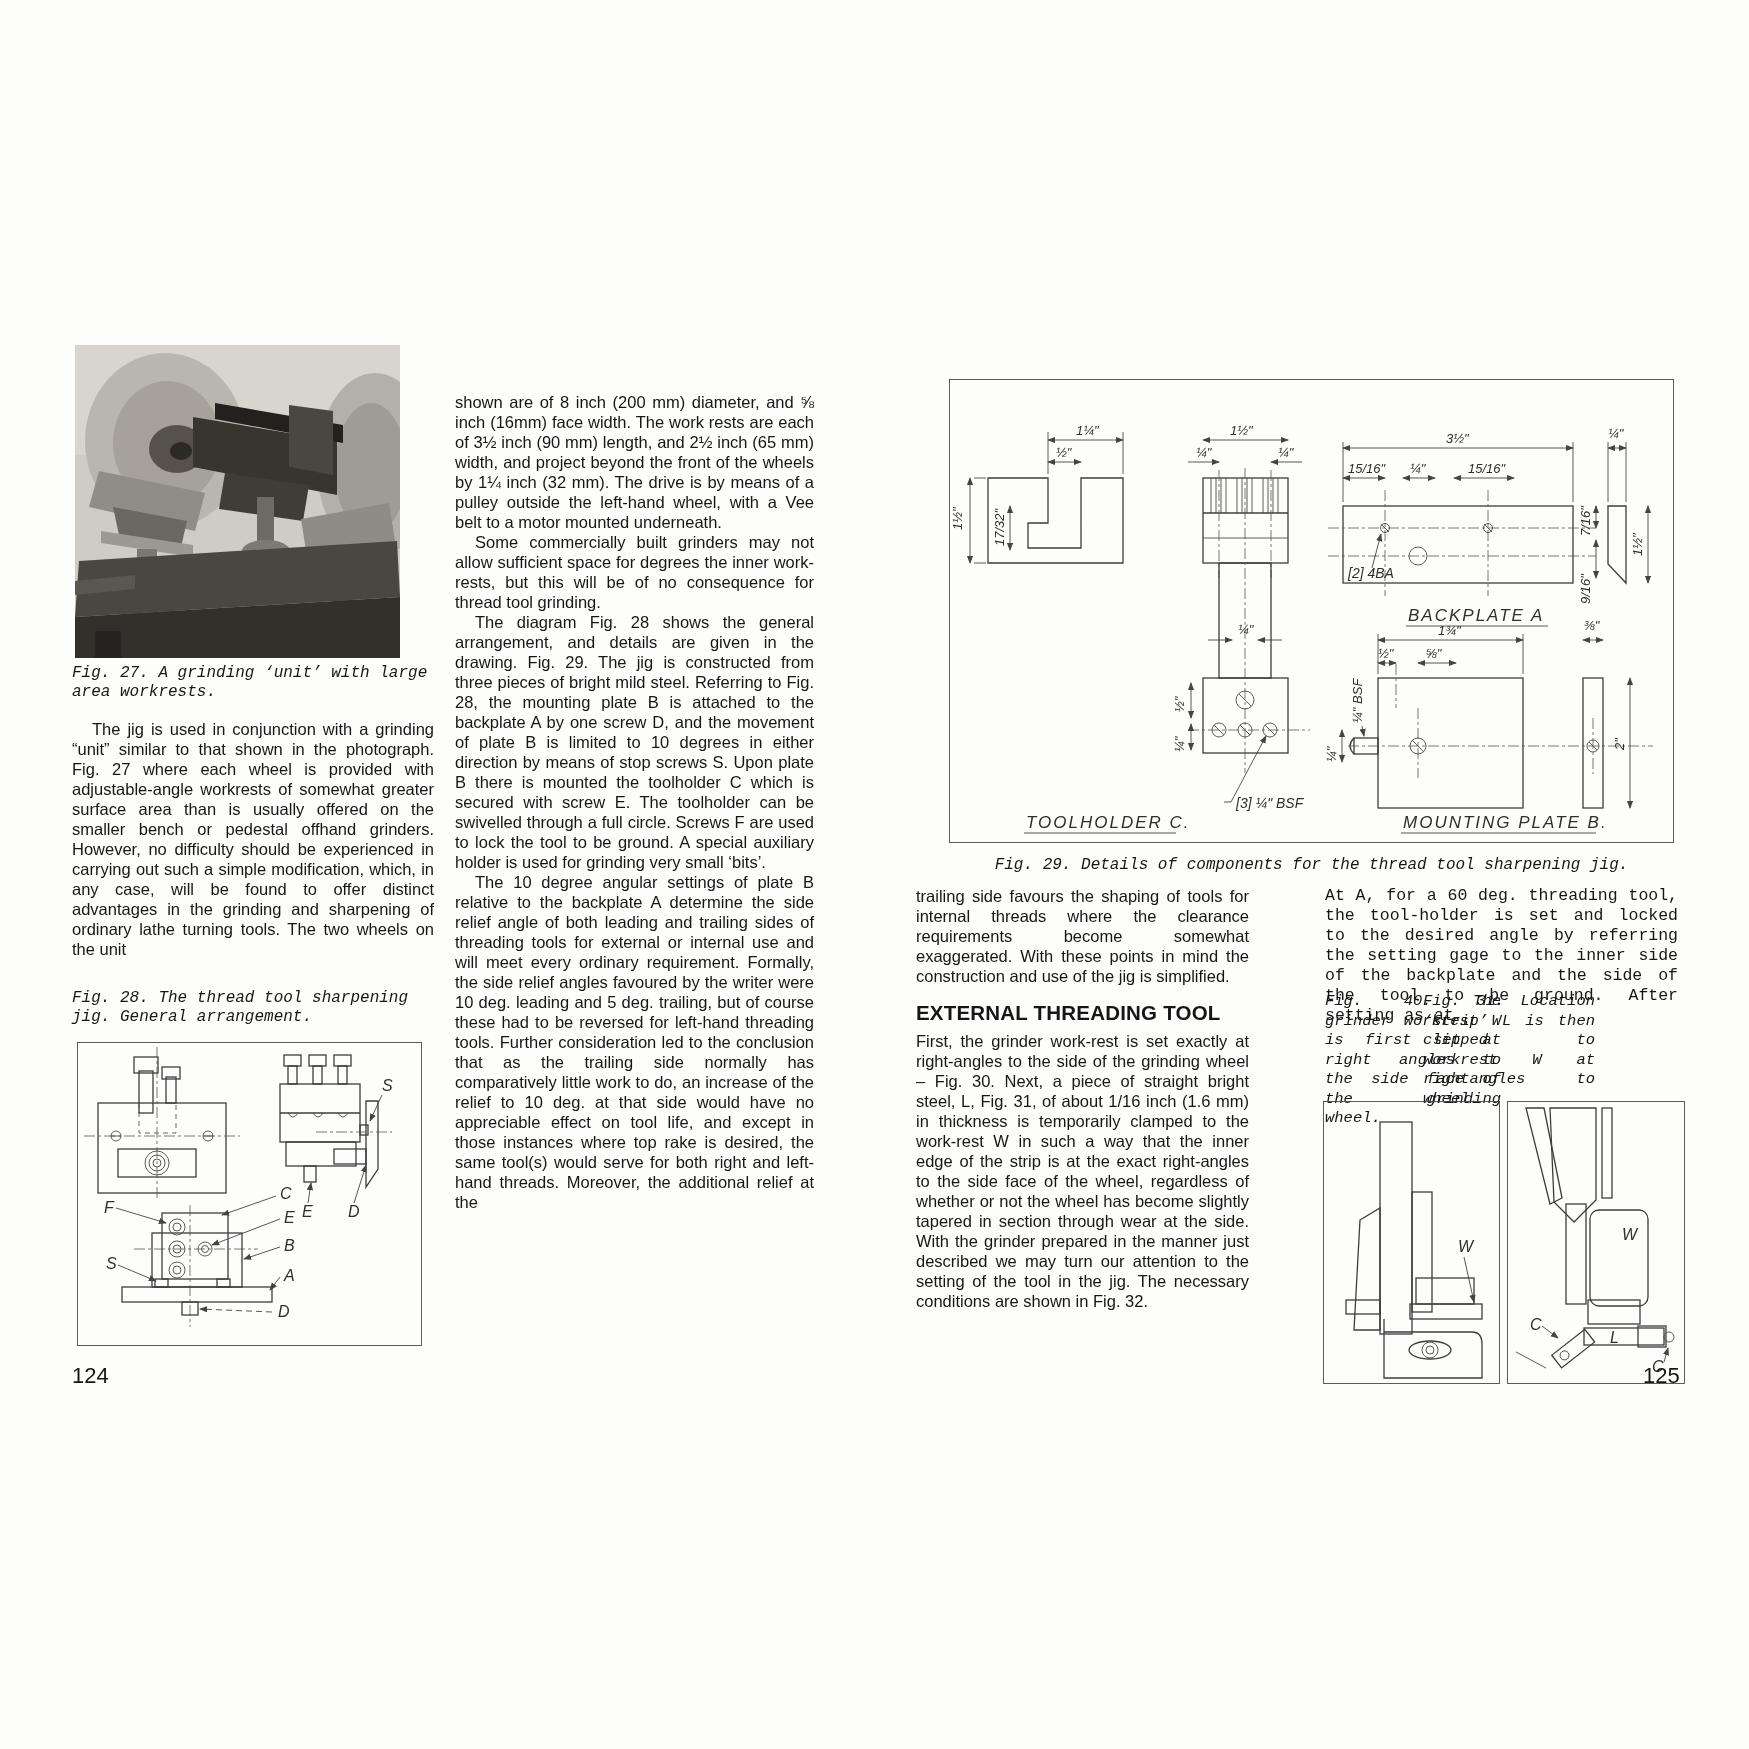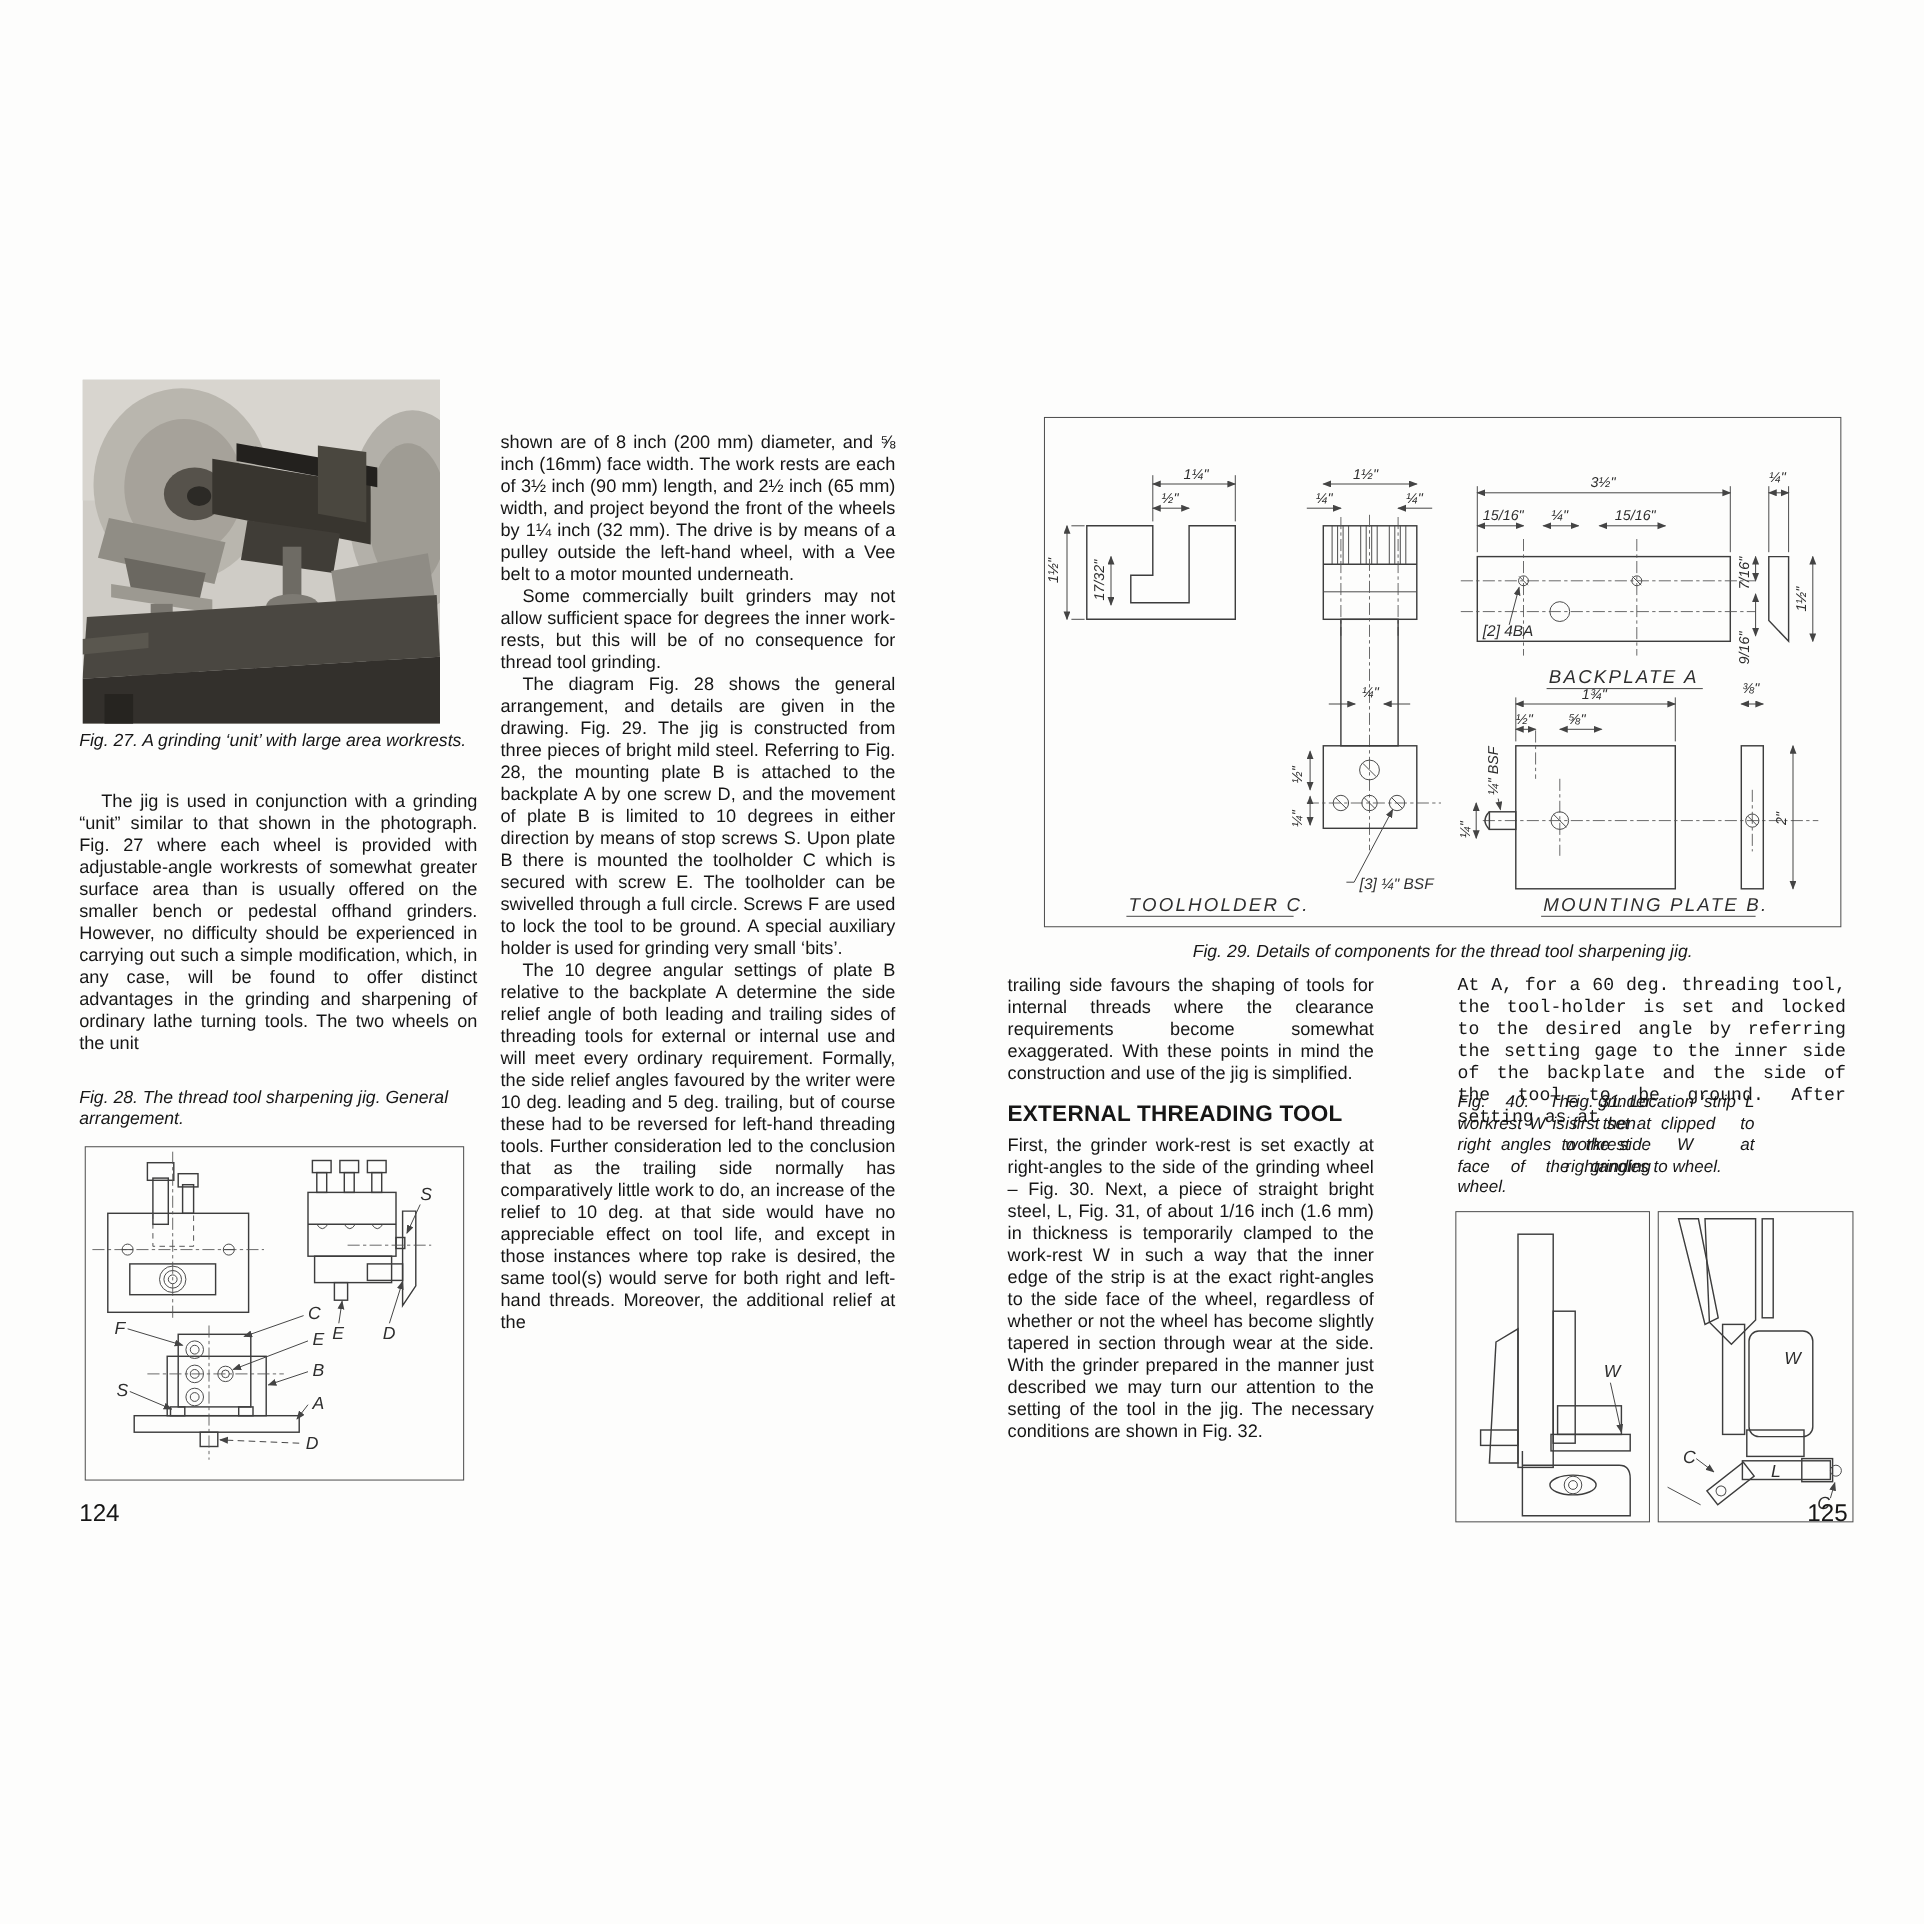--- a/index.html
+++ b/index.html
@@ -2,21 +2,21 @@
 <html><head>
 <meta charset="utf-8">
 <style>
   html,body{margin:0;padding:0;background:#fdfdfc;}
   .spread{position:relative;width:1749px;height:1749px;background:#fdfdfc;
           font-family:"Liberation Sans",sans-serif;color:#161616;overflow:hidden;}
   .abs{position:absolute;}
   .body-text{font-size:16.5px;line-height:20px;text-align:justify;}
   .body-text p{margin:0;}
   .body-text p.indent{text-indent:20px;}
-  .caption{font-size:16px;line-height:19px;font-style:italic;text-align:left;}
+  .caption{font-size:16px;line-height:19px;font-style:italic;text-align:left;font-family:Liberation Mono, monospace;}
   .caption.center{text-align:center;}
   .caption.just{text-align:justify;font-size:15.5px;line-height:19.5px;}
   h2.sect{font-size:20.5px;font-weight:bold;margin:15px 0 6px 0;letter-spacing:.2px;line-height:24px;}
   .pagenum{font-size:22px;}
   .figbox svg{display:block;}
   .draw{stroke:#3d3d3d;stroke-width:1.3;fill:none;}
   .thin{stroke:#4a4a4a;stroke-width:0.9;fill:none;}
   .cl{stroke:#555;stroke-width:0.8;fill:none;stroke-dasharray:11 3 3 3;}
   .dsh{stroke:#555;stroke-width:0.9;fill:none;stroke-dasharray:5 4;}
   .dim{stroke:#444;stroke-width:0.9;fill:none;}

